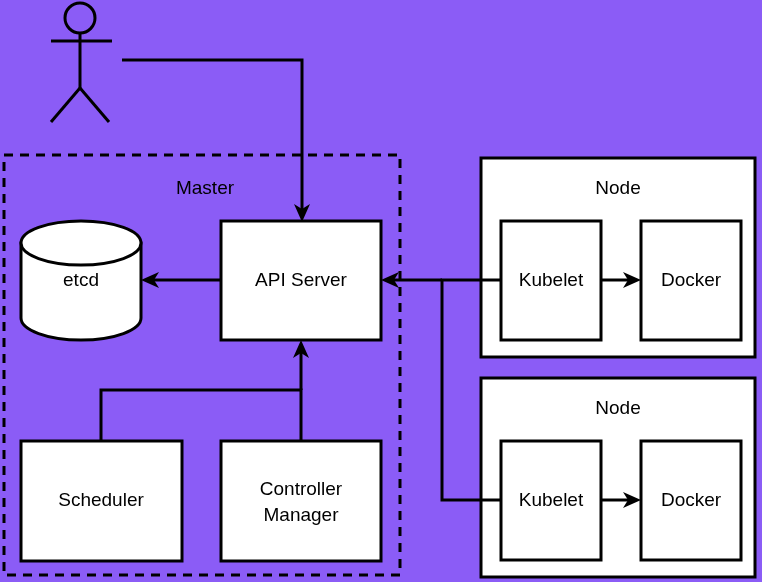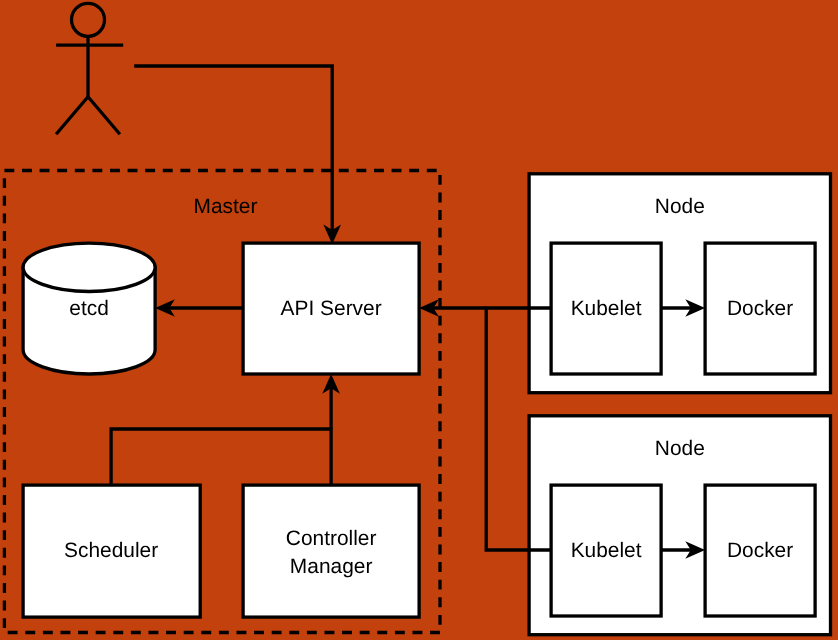--- a/index.html
+++ b/index.html
@@ -11,21 +11,21 @@
   body {
     width: 762px;
     height: 582px;
     font-family: "Liberation Sans", sans-serif;
     overflow: hidden;
   }
   #diagram-root {
     position: relative;
     width: 762px;
     height: 582px;
-    background: #c2410c;
+    background: #8b5cf6;
   }
   #diagram-svg {
     position: absolute;
     top: 0;
     left: 0;
     width: 762px;
     height: 582px;
     display: block;
   }
   .shape-fill-white {

